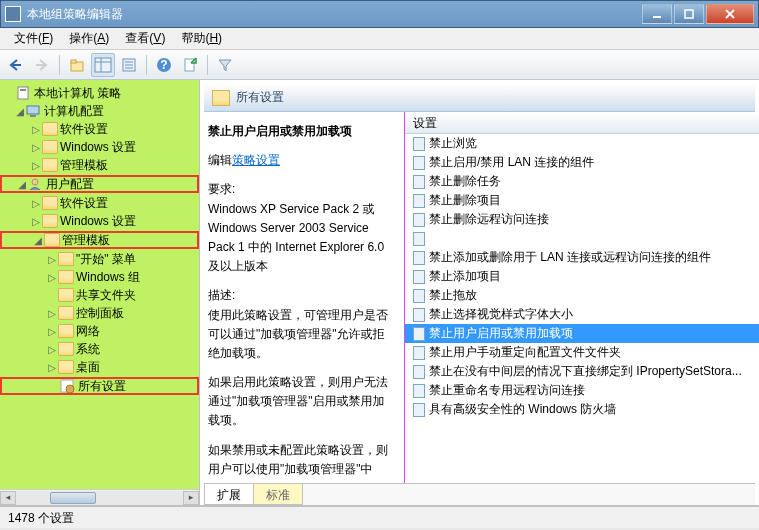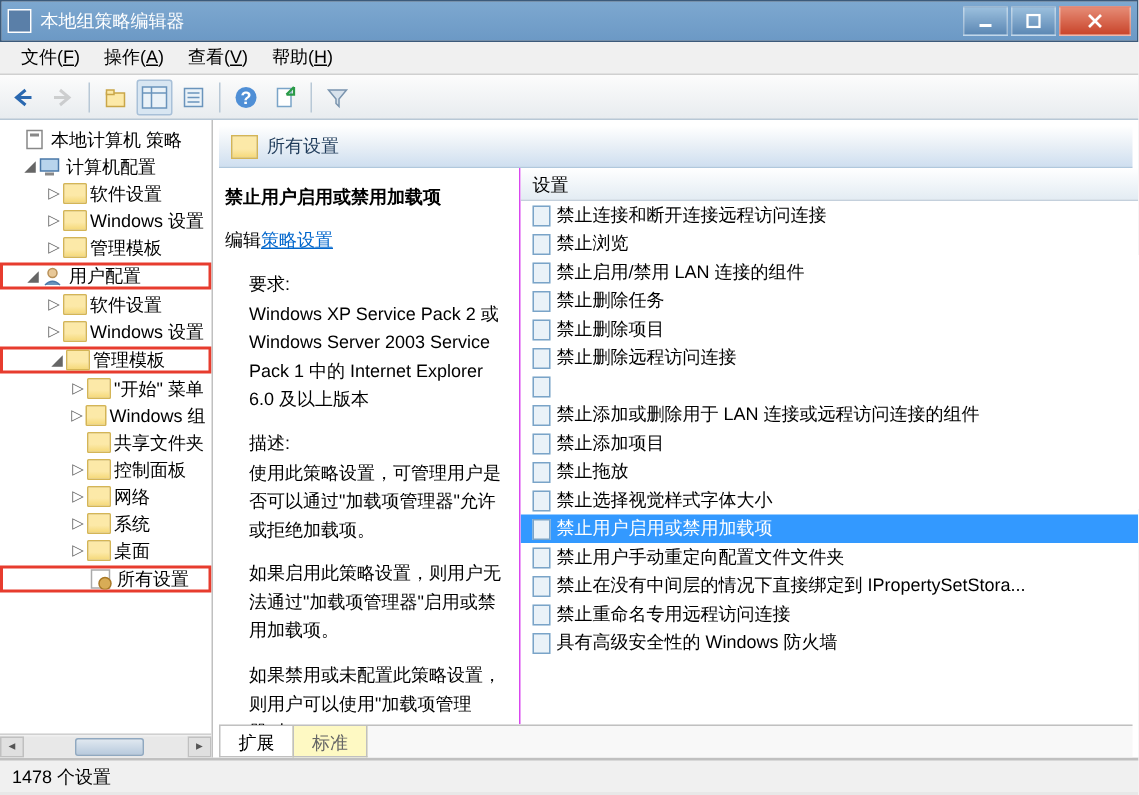--- a/index.html
+++ b/index.html
@@ -21,21 +21,21 @@
 .menu-item u { text-decoration: underline; }
 
 
 .toolbar { height: 30px; background: linear-gradient(#fcfcfc,#e8ecef); border-bottom: 1px solid #b8c8d6; display: flex; align-items: center; padding: 0 4px; gap: 2px;}
 .tbtn { width: 24px; height: 24px; display: flex; align-items: center; justify-content: center; border: 1px solid transparent; cursor: default; }
 .tbtn.sel { border: 1px solid #a8c0d8; background: #d8e6f2; border-radius: 2px;}
 .tsep { width: 1px; height: 20px; background: #b8c8d6; margin: 0 3px; }
 
 
 .main { display: flex; height: 426px; border-bottom: 1px solid #c0c0c0; }
-.left-pane { width: 142px; background: #ffffff; border-right: 1px solid #c0c0c0; overflow: hidden; position: relative; }
+.left-pane { width: 200px; background: #bef264; border-right: 1px solid #c0c0c0; overflow: hidden; position: relative; }
 .right-pane { flex: 1; background: #fff; display: flex; flex-direction: column; overflow: hidden; }
 
 
 .tree { padding: 4px 0; }
 .tree-node { display: flex; align-items: center; height: 18px; white-space: nowrap; cursor: default; padding-right: 4px;}
 .expander { width: 12px; text-align: center; color: #666; font-size: 10px; }
 .ticon { width: 16px; height: 14px; margin-right: 2px; }
 .folder-closed { background: linear-gradient(#fce9a8 60%,#f5d97a); border: 1px solid #d4b556; border-radius: 1px; }
 .tree-label { font-size: 12px; }
 .hl-red { border: 2px solid #e73c2e; padding: 0 2px; margin: 1px 0;}
@@ -46,21 +46,21 @@
 
 
 .right-header { height: 28px; background: linear-gradient(#fff,#e8eff6 50%,#cfdff0); border-bottom: 1px solid #b0c8dd; display: flex; align-items: center; padding: 0 8px; gap: 6px; margin: 4px 4px 0 4px;}
 .rh-icon { width: 18px; height: 16px; background: linear-gradient(#fce9a8 60%,#f5d97a); border: 1px solid #d4b556; position: relative; }
 .rh-text { color: #1f3b5a; font-size: 12px; }
 
 .right-body { flex: 1; display: flex; overflow: hidden; }
 .detail { width: 204px; padding: 10px 8px 4px 8px; overflow: auto; line-height: 1.6; }
 .detail-title { font-weight: bold; margin-bottom: 10px; }
 .detail-edit a { color: #0066cc; text-decoration: underline; }
-.detail-sec { margin-top: 10px; margin-left: 16px; }
+.detail-sec { margin-top: 10px; }
 .list-area { flex: 1; border-left: 1px solid #d946ef; display: flex; flex-direction: column; overflow: hidden; }
 .list-header { height: 22px; background: linear-gradient(#fff,#e3ecf3); border-bottom: 1px solid #c4d0dc; padding: 3px 8px; }
 .list-body { flex:1; overflow: auto; }
 .list-row { display: flex; align-items: center; height: 19px; padding: 0 6px; gap: 4px; white-space: nowrap; cursor: default;}
 .list-row.selected { background: #3399ff; color: #fff; }
 .list-icon { width: 14px; height: 14px; flex-shrink:0; position: relative; }
 .list-icon::before { content:''; position:absolute; width:10px; height:12px; border:1px solid #7aa4c8; background:#eaf2f8; top:0; left:2px;}
 
 .tabs { height: 22px; display: flex; border-top: 1px solid #c0c0c0; background: #f8f8f8; margin: 0 4px;}
 .tab { padding: 3px 12px; border: 1px solid #c0c0c0; border-top: none; background: #fff; margin-right: -1px; cursor:default;}
@@ -296,24 +296,20 @@
         </div>
         <div class="detail-sec">如果启用此策略设置，则用户无法通过"加载项管理器"启用或禁用加载项。</div>
         <div class="detail-sec">如果禁用或未配置此策略设置，则用户可以使用"加载项管理器"中</div>
       </div>
 
       <div class="list-area">
         <div class="list-header">设置</div>
         <div class="list-body" id="settings-list">
             <div class="list-row">
               <span class="list-icon"></span>
-              <span>禁止连接和断开连接远程访问连接</span>
-            </div>
-            <div class="list-row">
-              <span class="list-icon"></span>
               <span>禁止浏览</span>
             </div>
             <div class="list-row">
               <span class="list-icon"></span>
               <span>禁止启用/禁用 LAN 连接的组件</span>
             </div>
             <div class="list-row">
               <span class="list-icon"></span>
               <span>禁止删除任务</span>
             </div>

